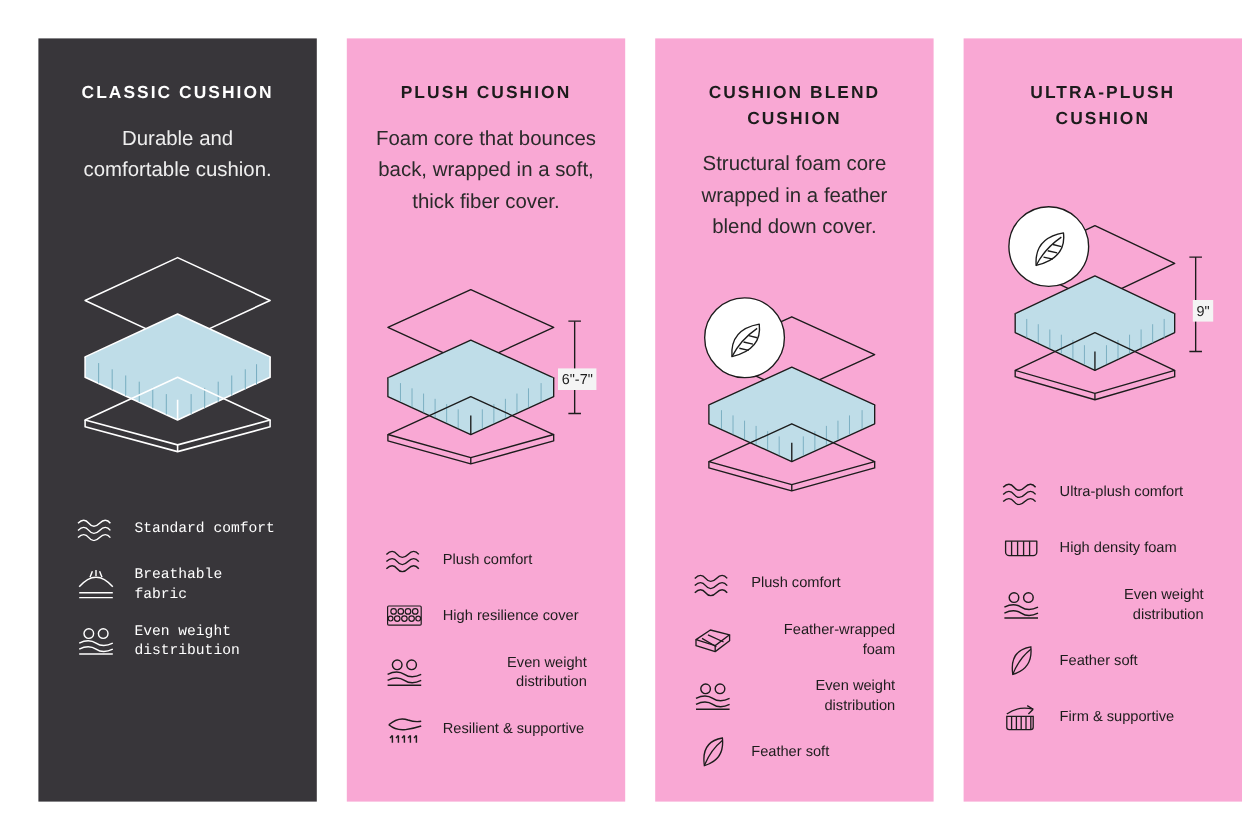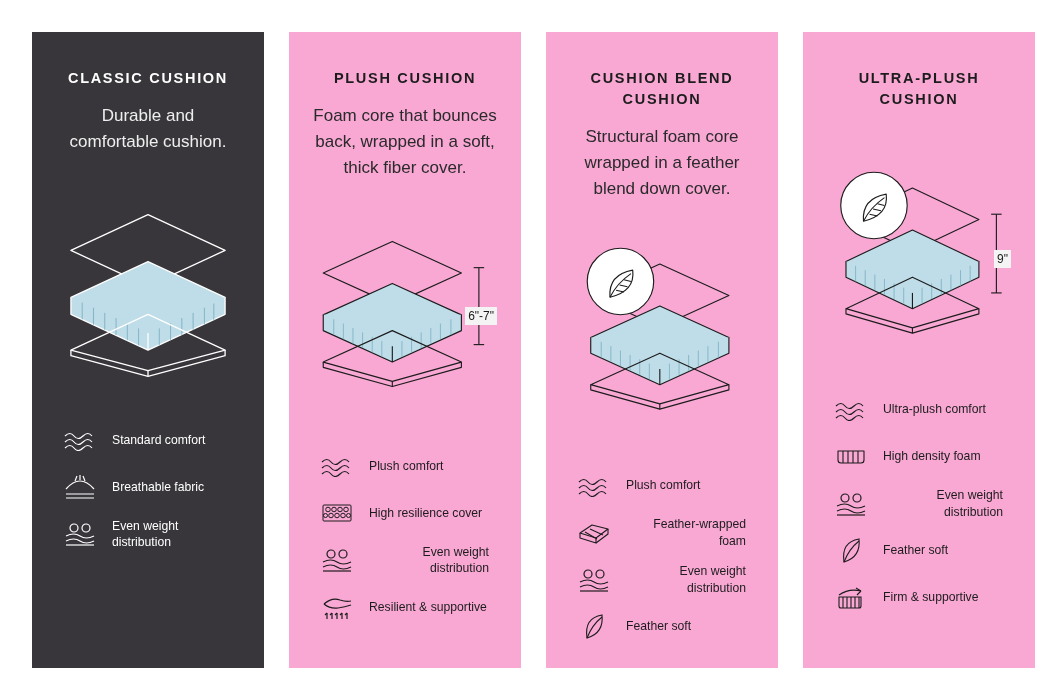--- a/index.html
+++ b/index.html
@@ -90,21 +90,21 @@
     height: 34px;
     display: flex;
     align-items: center;
     justify-content: center;
   }
   .feature .flabel {
     font-size: 12.2px;
     line-height: 1.35;
     max-width: 120px;
   }
-  .card.dark .feature .flabel { color: #ffffff; }
+  .card.dark .feature .flabel { color: #ffffff; font-family: Liberation Mono, monospace; }
   .card.light .feature .flabel { color: #1c1c1c; text-align: right; }
 </style>
 </head>
 <body>
 
 <div class="board">
 
   <div class="card dark">
     <div class="card-title">CLASSIC CUSHION</div>
     <div class="card-desc">Durable and comfortable cushion.</div>

